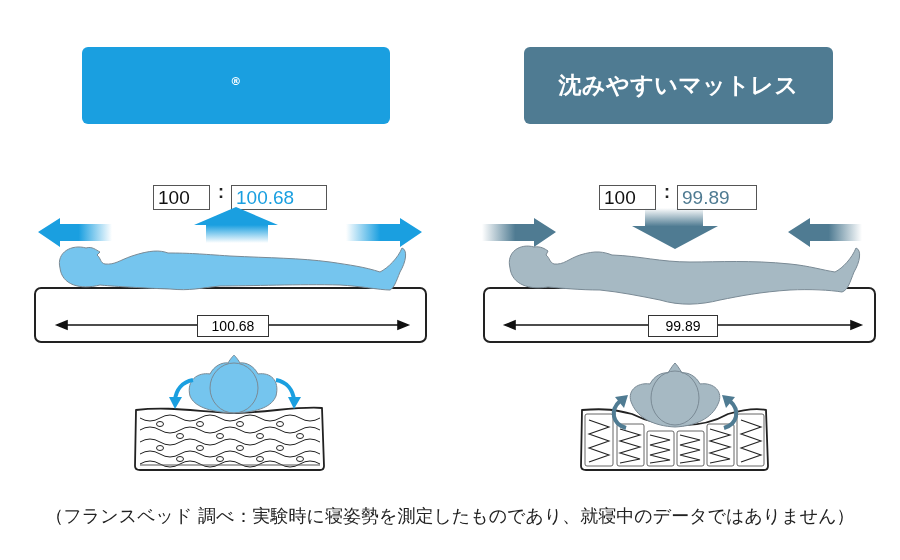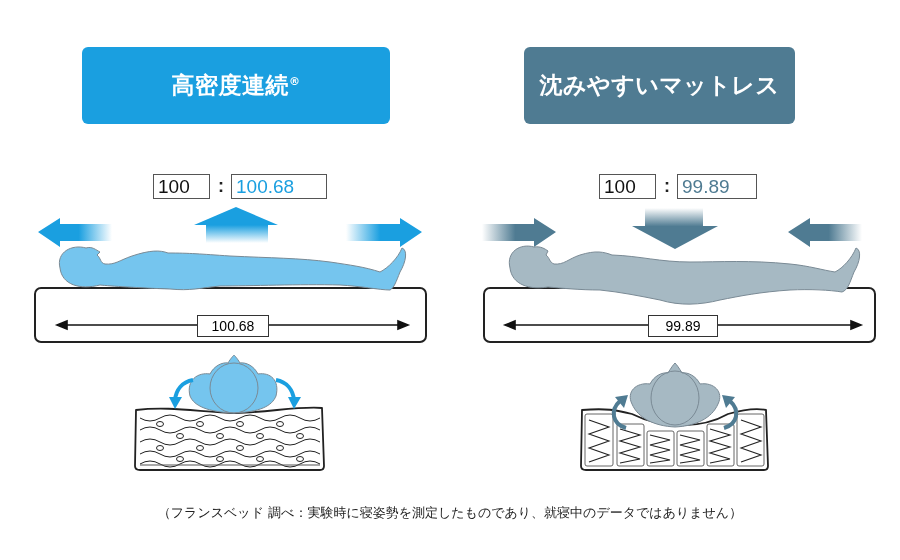--- a/index.html
+++ b/index.html
@@ -1,35 +1,34 @@
 <!DOCTYPE html>
 <html><head>
 <meta charset="utf-8">
 <style>
   html,body{margin:0;padding:0;background:#fff;}
   body{width:900px;height:560px;position:relative;overflow:hidden;font-family:"DejaVu Sans","Liberation Sans",sans-serif;}
   .title{position:absolute;top:47px;height:77px;border-radius:6px;color:#fff;font-weight:bold;font-size:23px;display:flex;align-items:center;justify-content:center;letter-spacing:0.5px;}
   .title sup{font-size:11px;vertical-align:top;position:relative;top:-4px;}
   .ratio{position:absolute;top:174px;display:flex;align-items:center;font-family:"Liberation Sans","DejaVu Sans",sans-serif;}
-  .box{border:1px solid #555;height:25px;display:flex;align-items:center;padding-left:4px;font-size:19px;box-sizing:border-box;background:#fff;}
+  .box{border:1px solid #555;height:25px;display:flex;align-items:center;padding-left:4px;font-size:19px;box-sizing:border-box;background:#fff;margin-top:11px;}
   .colon{font-size:18px;font-weight:bold;margin:0 7px 0 8px;color:#222;}
   .mat{position:absolute;top:287px;height:56px;border:2px solid #222;border-radius:7px;background:#fff;box-sizing:border-box;}
   .dimlabel{position:absolute;top:315px;height:22px;border:1px solid #333;background:#fff;font-size:14px;display:flex;align-items:center;justify-content:center;box-sizing:border-box;font-family:"Liberation Sans","DejaVu Sans",sans-serif;}
-  .note{position:absolute;left:0;width:900px;top:504px;text-align:center;font-size:13px;color:#222;}
+  .note{position:absolute;left:0;width:900px;top:504px;text-align:center;font-size:18px;color:#222;}
   svg{position:absolute;overflow:visible;}
 </style>
 </head>
 <body>
 
 <div class="title" style="left:82px;width:308px;background:#1a9fe0;">
-  <span>高密度連続</span>
     <sup>®</sup>
 </div>
 
-<div class="title" style="left:524px;width:271px;background:#4f7b92;">
+<div class="title" style="left:524px;width:309px;background:#4f7b92;">
   <span>沈みやすいマットレス</span>
 </div>
 
 <div class="ratio" style="left:153px;">
   <div class="box" style="width:57px;color:#111;">100</div>
   <span class="colon">:</span>
   <div class="box" style="width:96px;color:#1a9fe0;">100.68</div>
 </div>
 
 <div class="ratio" style="left:599px;">

